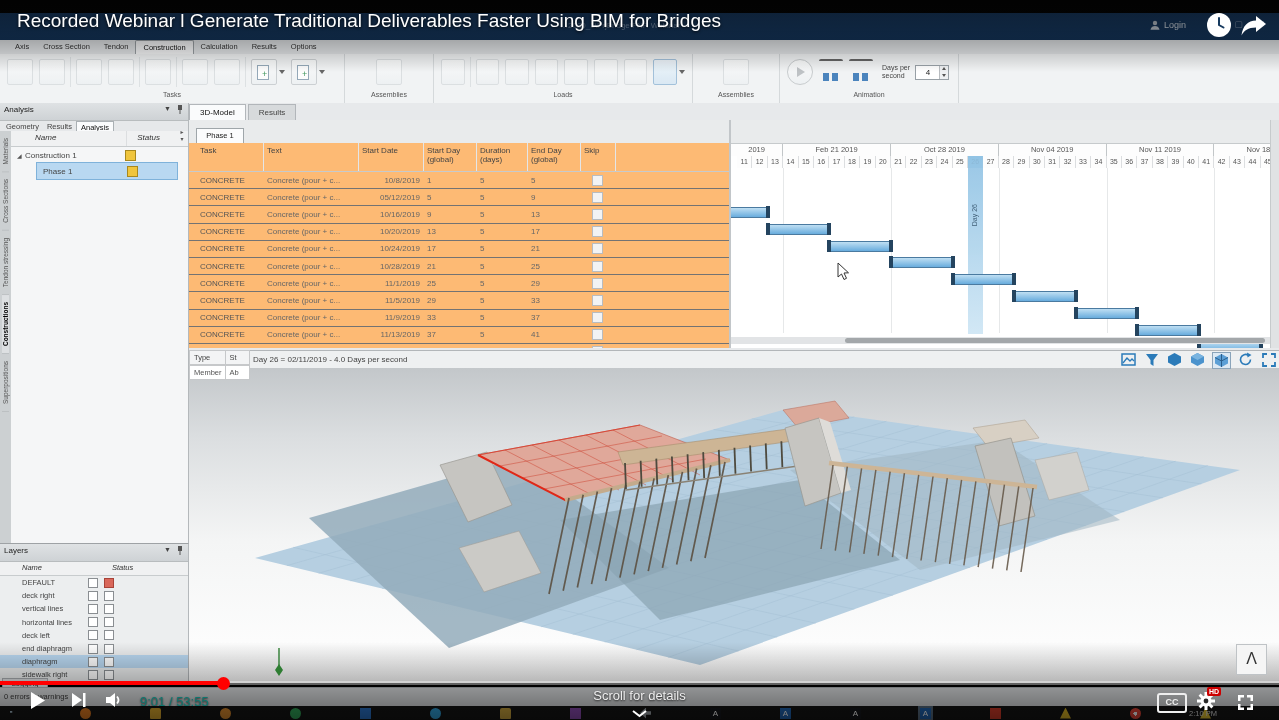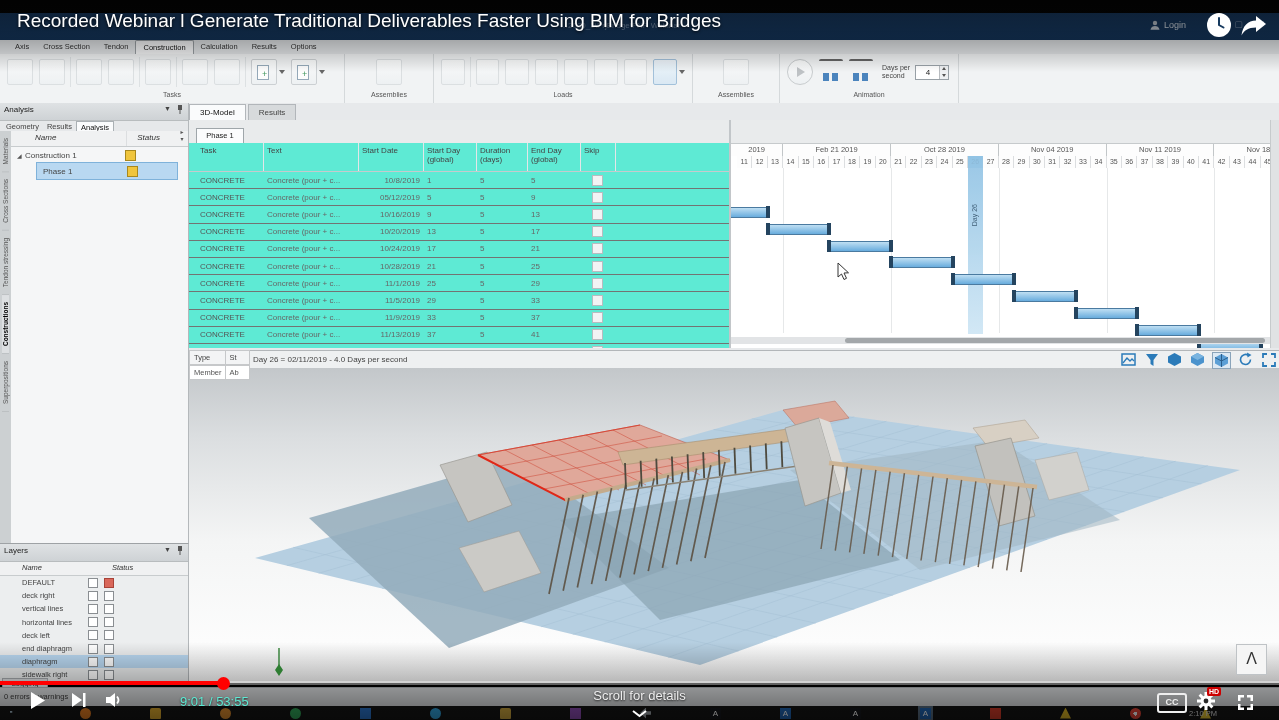--- a/index.html
+++ b/index.html
@@ -84,21 +84,21 @@
   .wsbg{position:absolute;left:188px;top:103px;width:1091px;height:580px;background:#e7e9eb;}
   .wstabs{position:absolute;left:189px;top:104px;height:16px;display:flex;}
   .wstab{font-size:8px;color:#444;padding:3px 10px 0 10px;background:#d7dadc;border:1px solid #b2b6ba;border-bottom:none;margin-right:2px;}
   .wstab.active{background:#fafbfc;color:#111;}
   .collapsebtns{position:absolute;left:176px;top:129px;font-size:6px;color:#555;width:12px;line-height:7px;text-align:center;}
 
   
   .tz{position:absolute;left:189px;top:120px;width:540px;height:228px;background:#e9ebec;overflow:hidden;}
   .phasetab{position:absolute;left:7px;top:8px;width:46px;height:15px;background:#fbfcfd;border:1px solid #9fa6aa;
             font-size:7.5px;color:#222;text-align:center;padding-top:2px;}
-  .ttable{position:absolute;left:0;top:23px;width:540px;height:212px;background:#5eead4;}
+  .ttable{position:absolute;left:0;top:23px;width:540px;height:212px;background:#fdba74;}
   .thr{display:flex;height:28px;border-bottom:1px solid #c6cacc;padding-left:8px;}
   .th{font-size:8px;color:#444;padding:3px 3px 0 3px;border-right:1px solid #e4e6e8;line-height:9px;}
   .trw{display:flex;height:16.2px;border-bottom:1px solid #737373;padding-left:8px;align-items:center;}
   .td{font-size:8px;color:#666;padding:0 3px;overflow:hidden;white-space:nowrap;border-right:1px solid transparent;}
   .td.col0{color:#555;}
   .td.col2{text-align:right;}
   .skipbox{width:9px;height:9px;border:1px solid #b8bcc0;background:#f2f3f4;margin-left:8px;}
 
   
   .splitter{position:absolute;left:729px;top:120px;width:2px;height:228px;background:#c2c6c9;}
@@ -151,21 +151,21 @@
   
   .yt-topgrad{position:absolute;left:0;top:0;width:1279px;height:72px;background:linear-gradient(rgba(0,0,0,.62),rgba(0,0,0,0));pointer-events:none;}
   .yt-botgrad{position:absolute;left:0;bottom:0;width:1279px;height:78px;background:linear-gradient(rgba(0,0,0,0),rgba(0,0,0,.55));pointer-events:none;}
   .yt-title{position:absolute;left:17px;top:10px;font-size:19px;color:#fff;text-shadow:0 1px 3px rgba(0,0,0,.85);}
   .yt-wl{position:absolute;left:1206px;top:12px;}
   .yt-share{position:absolute;left:1240px;top:14px;}
   .yt-progress{position:absolute;left:0;top:681px;width:1279px;height:4px;background:rgba(255,255,255,.38);}
   .yt-played{position:absolute;left:0;top:0;height:4px;background:#f00;}
   .yt-knob{position:absolute;top:676.5px;width:13px;height:13px;border-radius:50%;background:#f00;}
   .yt-ctrl{position:absolute;top:690px;display:flex;align-items:center;}
-  .yt-time{position:absolute;left:140px;top:694px;font-size:13px;color:#5eead4;text-shadow:0 1px 2px rgba(0,0,0,.8);margin-left:40px;}
+  .yt-time{position:absolute;left:140px;top:694px;font-size:13px;color:#0f766e;text-shadow:0 1px 2px rgba(0,0,0,.8);}
   .yt-hint{position:absolute;left:0;top:688px;width:1279px;text-align:center;font-size:13px;color:#eee;text-shadow:0 1px 2px rgba(0,0,0,.8);pointer-events:none;}
   .yt-chev{position:absolute;left:632px;top:704px;}
   .yt-cc{position:absolute;left:1157px;top:693px;width:26px;height:16px;border:2px solid #eee;border-radius:3px;
          color:#eee;font-size:9px;font-weight:bold;text-align:center;line-height:15px;}
   .yt-gear{position:absolute;left:1196px;top:691px;}
   .yt-hd{position:absolute;left:1207px;top:687px;background:#c00;color:#fff;font-size:7px;font-weight:bold;
          padding:1px 2px;border-radius:2px;}
   .yt-fs{position:absolute;left:1236px;top:693px;}
 </style>
 </head>

